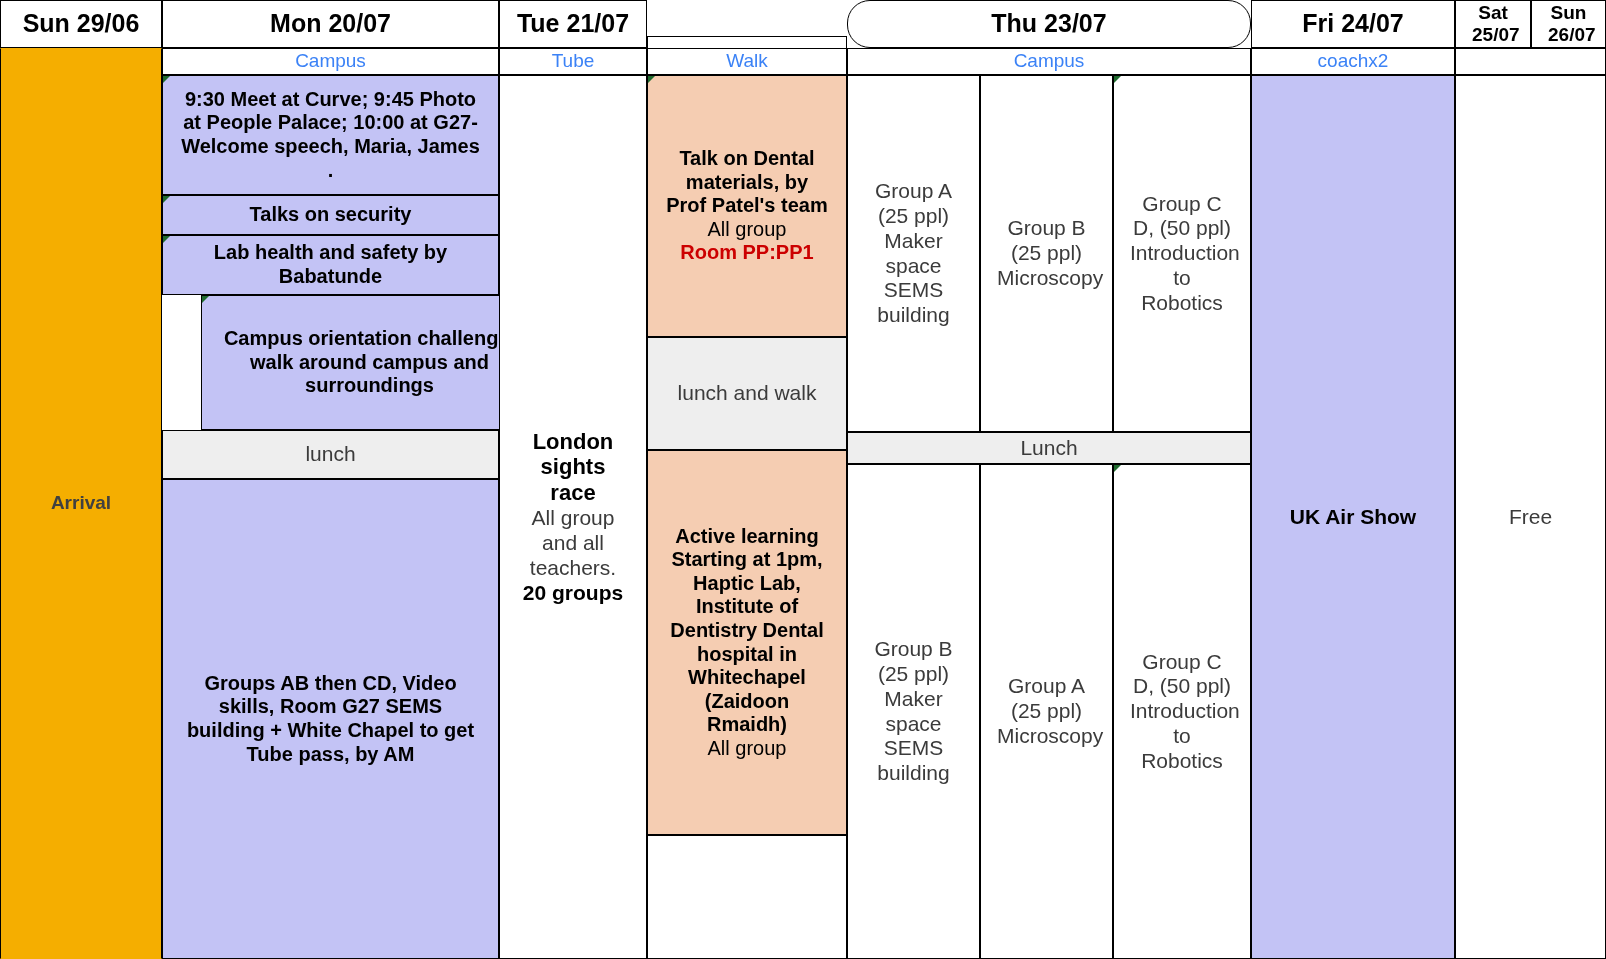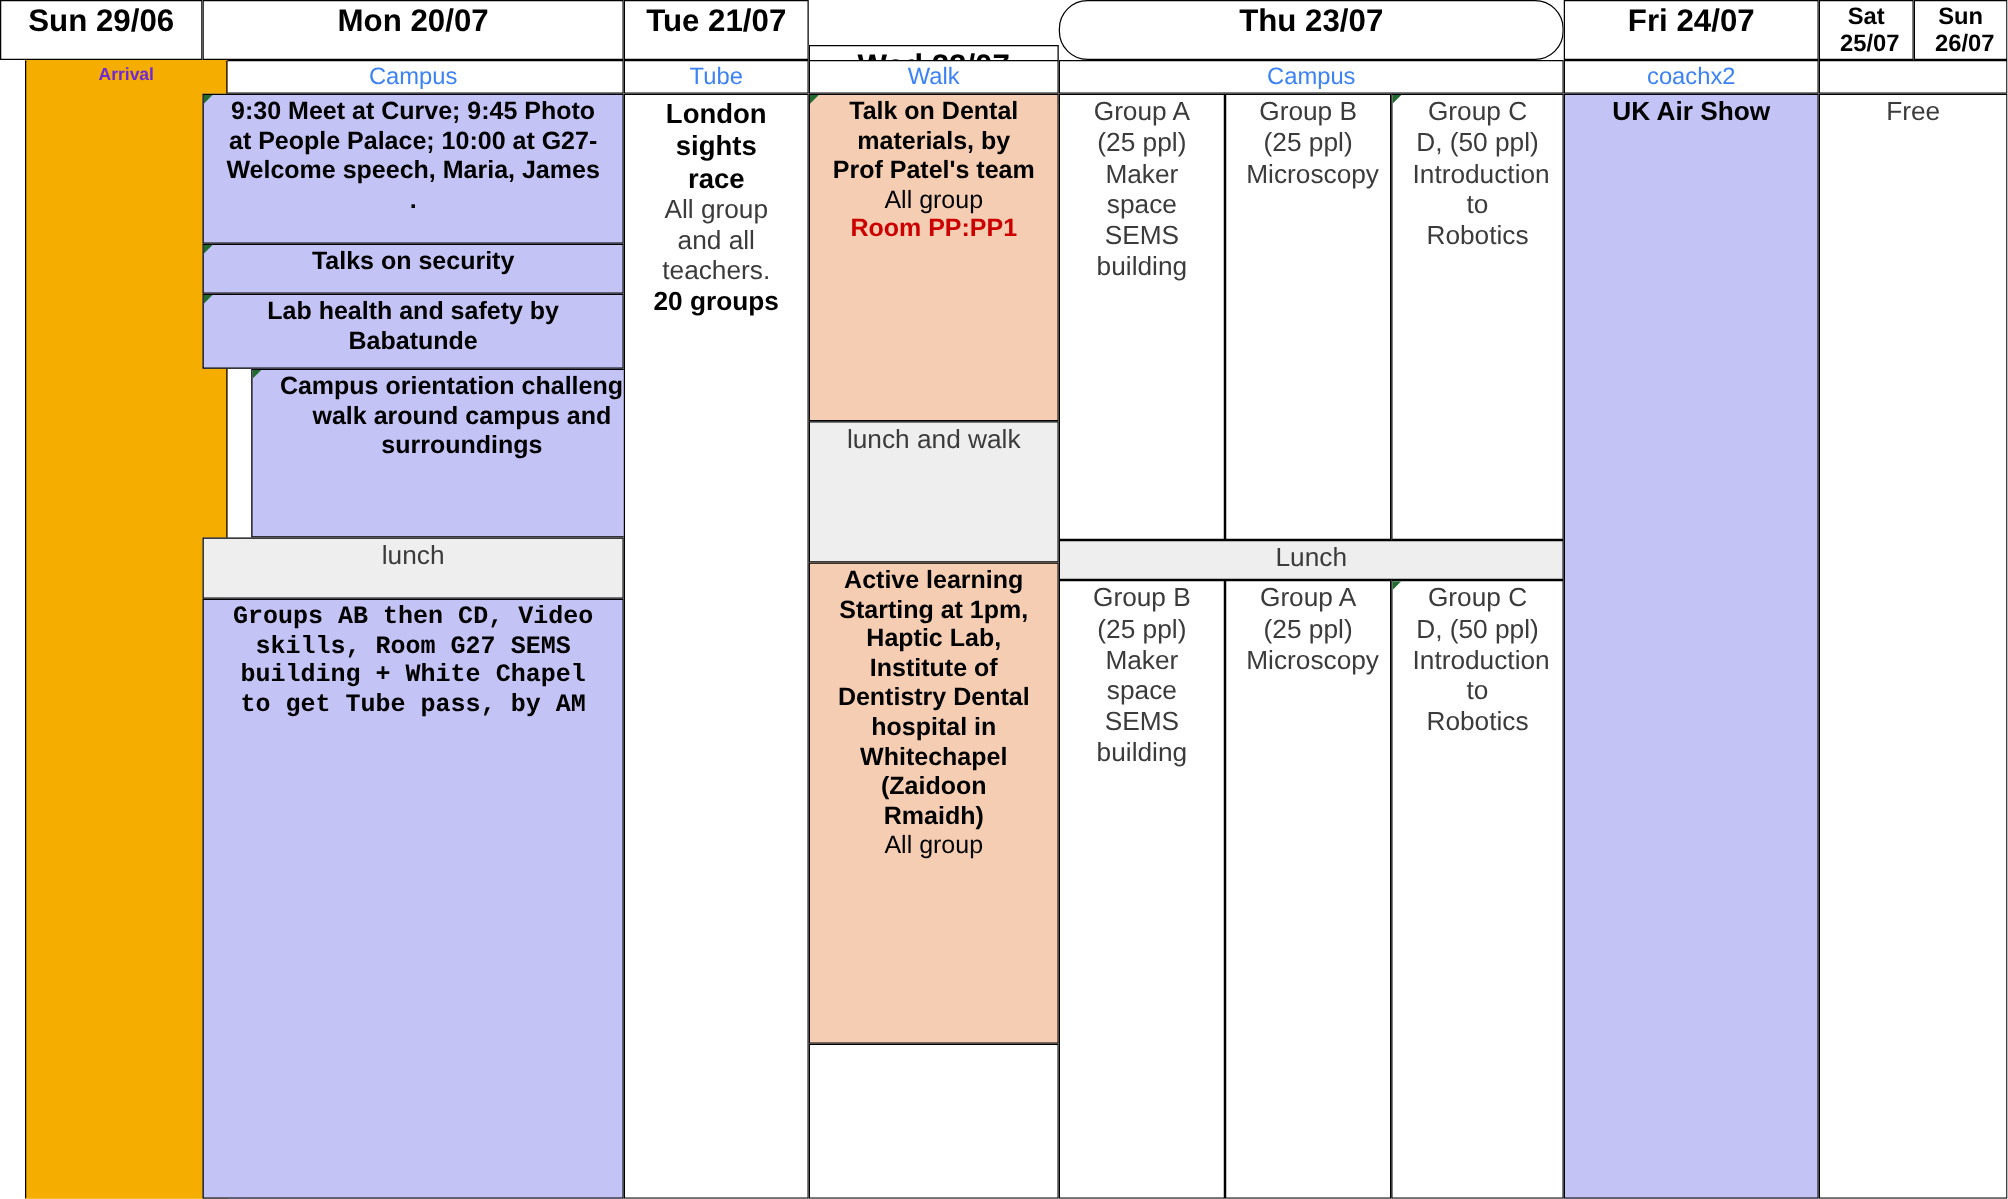--- a/index.html
+++ b/index.html
@@ -16,20 +16,21 @@
   #sheet {
     position: relative;
     width: 1606px;
     height: 959px;
     box-sizing: border-box;
   }
   .cell {
     position: absolute;
     box-sizing: border-box;
     display: flex;
+    align-items: center;
     justify-content: center;
     text-align: center;
     overflow: hidden;
     border: 1px solid #000000;
     padding: 2px 16px;
   }
   .inner {
     width: 100%;
     line-height: 1.18;
   }
@@ -47,27 +48,26 @@
     line-height: 1.0;
   }
   .sub {
     font-size: 19px;
     background: #ffffff;
     color: #3b82f6;
     border-top: 1px solid #000000;
   }
   .arrival {
     background: #f5ae00;
-    color: #6d28d9;
-    font-weight: bold;
-    font-size: 14px;
+    color: #404040;
+    font-weight: bold;
+    font-size: 19px;
     border-color: #f5ae00;
     border-right: 1px solid #000000;
     border-left: 1px solid #000000;
-    margin-left: 20px;
   }
   .lilac {
     background: #c3c3f5;
     color: #000000;
   }
   .peach {
     background: #f5cdb2;
     color: #000000;
   }
   .grey {
@@ -157,21 +157,21 @@
   </div>
   <div class="cell lilac corner" style="left:162px; top:235px; width:337px; height:60px;">
     <div class="inner b t20">Lab health and safety by Babatunde</div>
   </div>
   <div class="cell lilac corner" style="left:162px; top:295px; width:337px; height:135px;margin-left:39px;">
     <div class="inner b t20">Campus orientation challenge, walk around campus and surroundings</div>
   </div>
   <div class="cell grey" style="left:162px; top:430px; width:337px; height:49px;">
     <div class="inner t21">lunch</div>
   </div>
-  <div class="cell lilac" style="left:162px; top:479px; width:337px; height:480px;font-family:Liberation Mono, monospace;">
+  <div class="cell lilac" style="left:162px; top:479px; width:337px; height:480px;">
     <div class="inner b t20">Groups AB then CD,  Video skills, Room  G27 SEMS building + White Chapel to get Tube pass, by AM</div>
   </div>
 
   <div class="cell white" style="left:499px; top:75px; width:148px; height:884px;">
     <div class="inner">
       <span class="line b t22">London sights race</span>
       <span class="line t21">All group and all teachers.</span>
       <span class="line b t21">20 groups</span>
     </div>
   </div>

